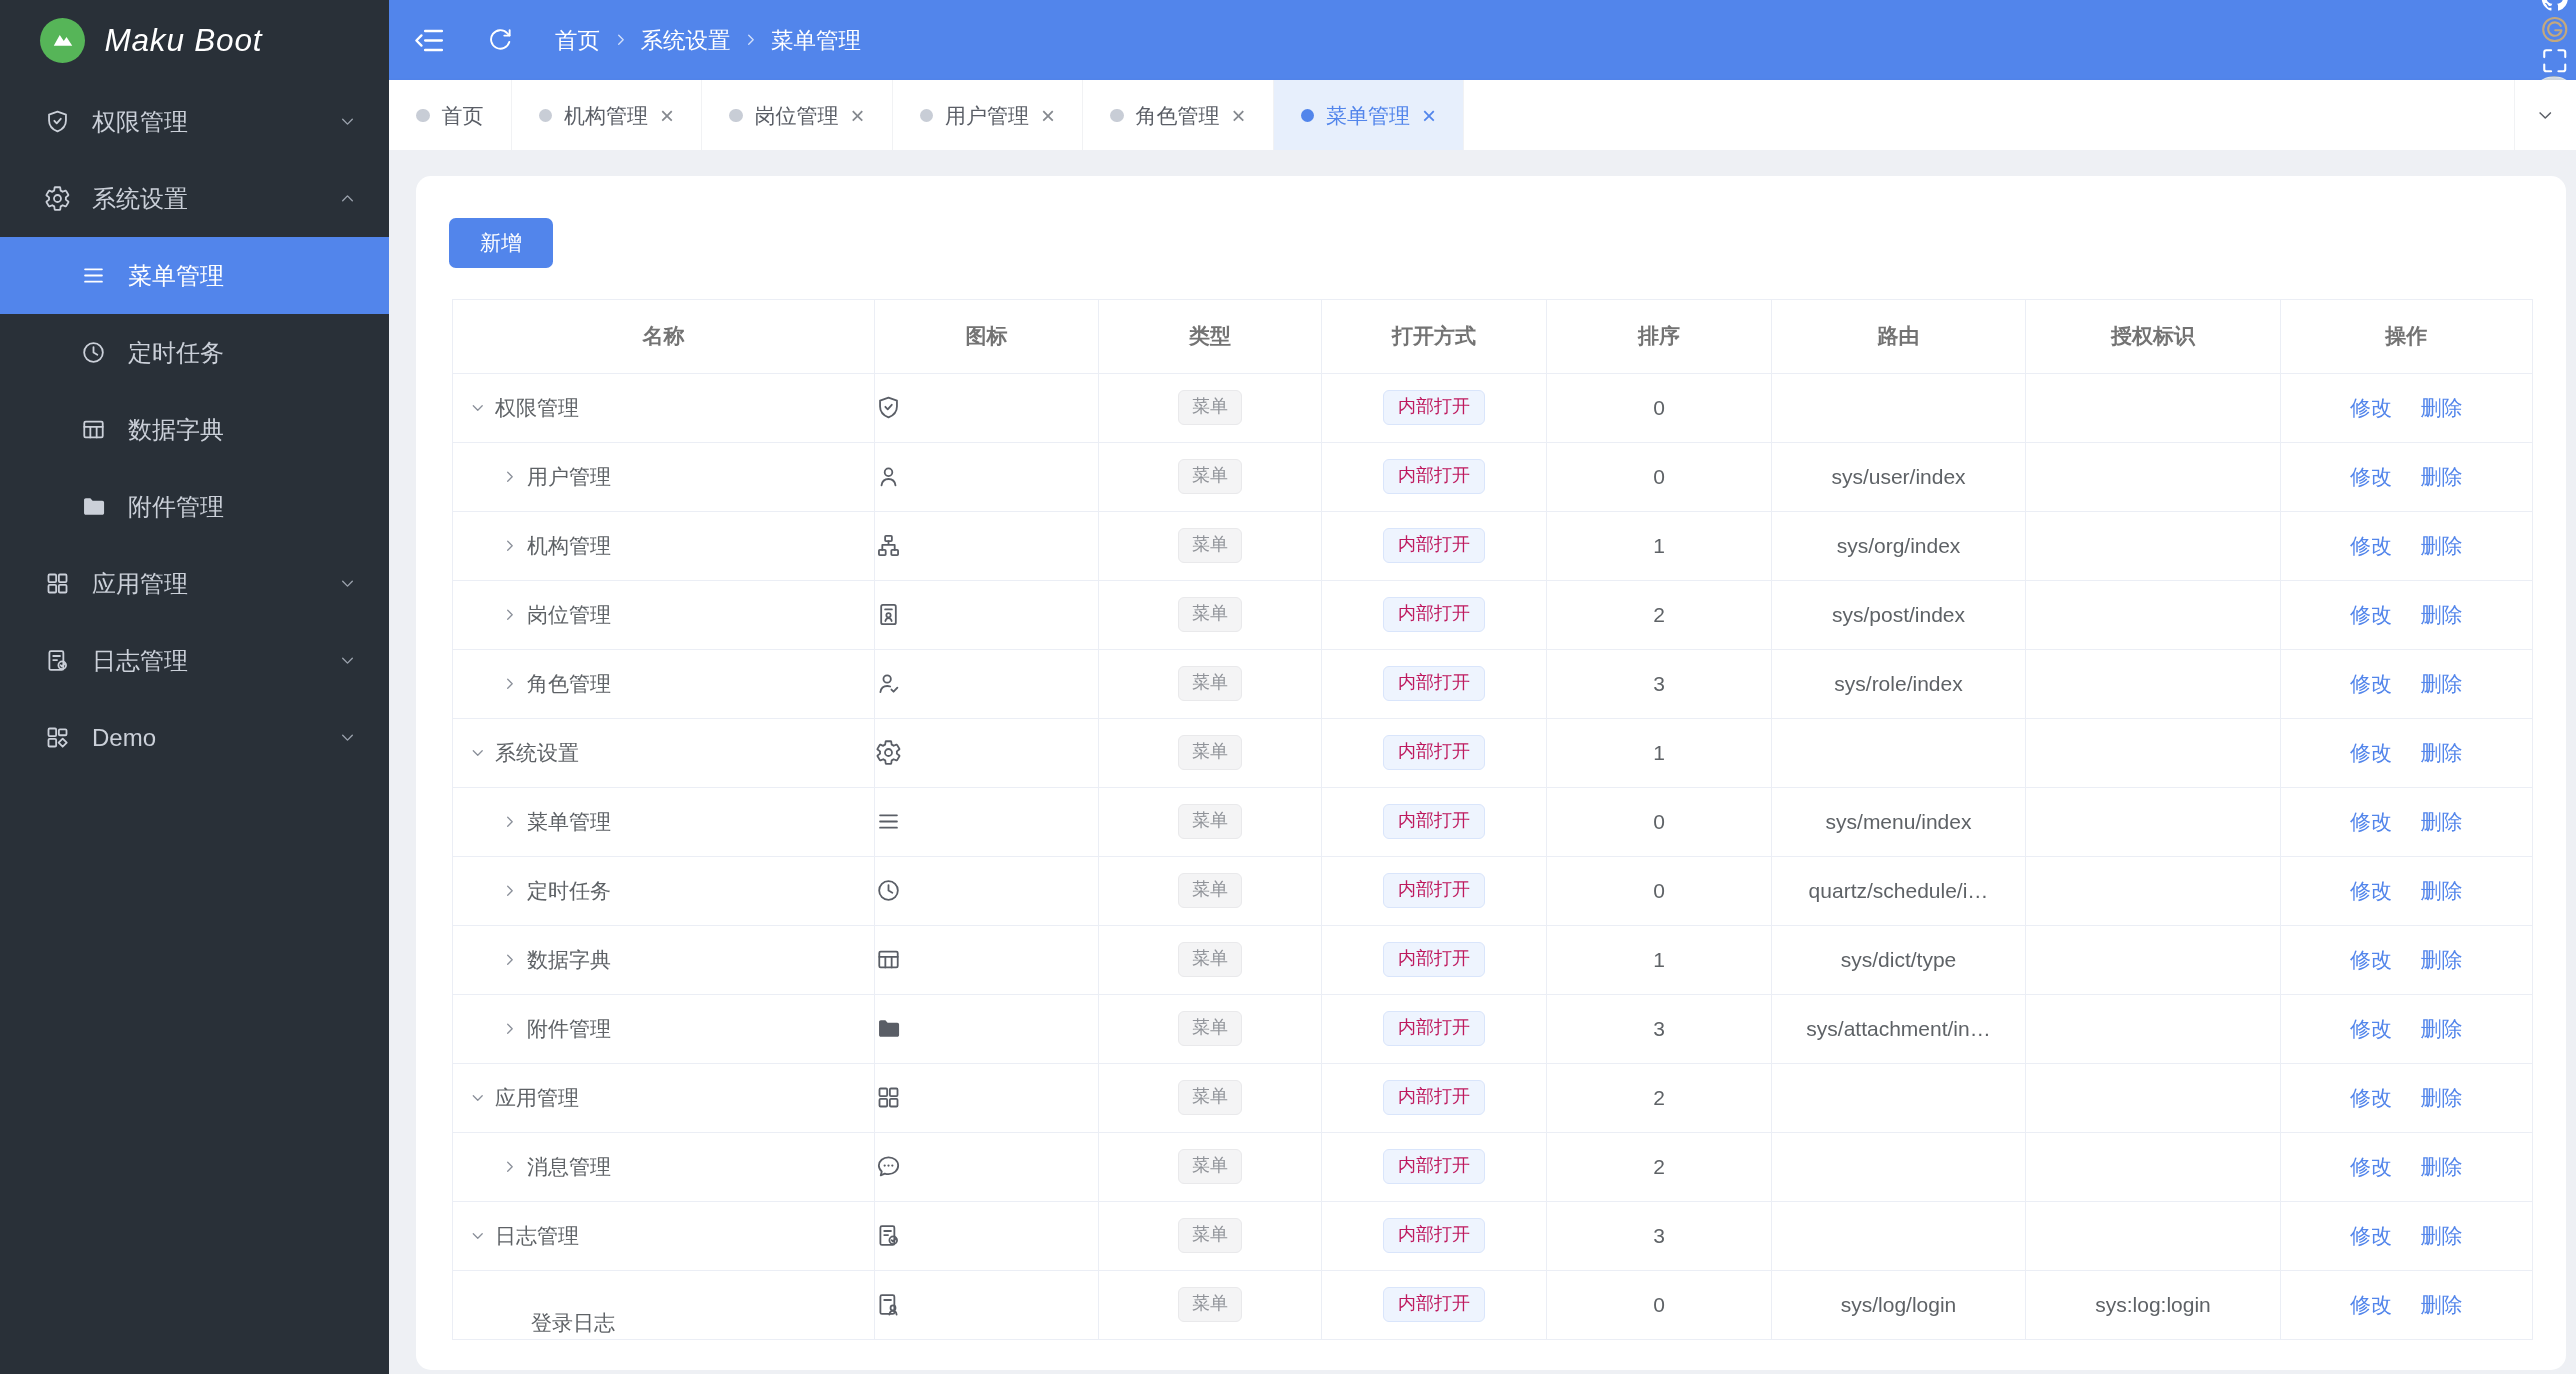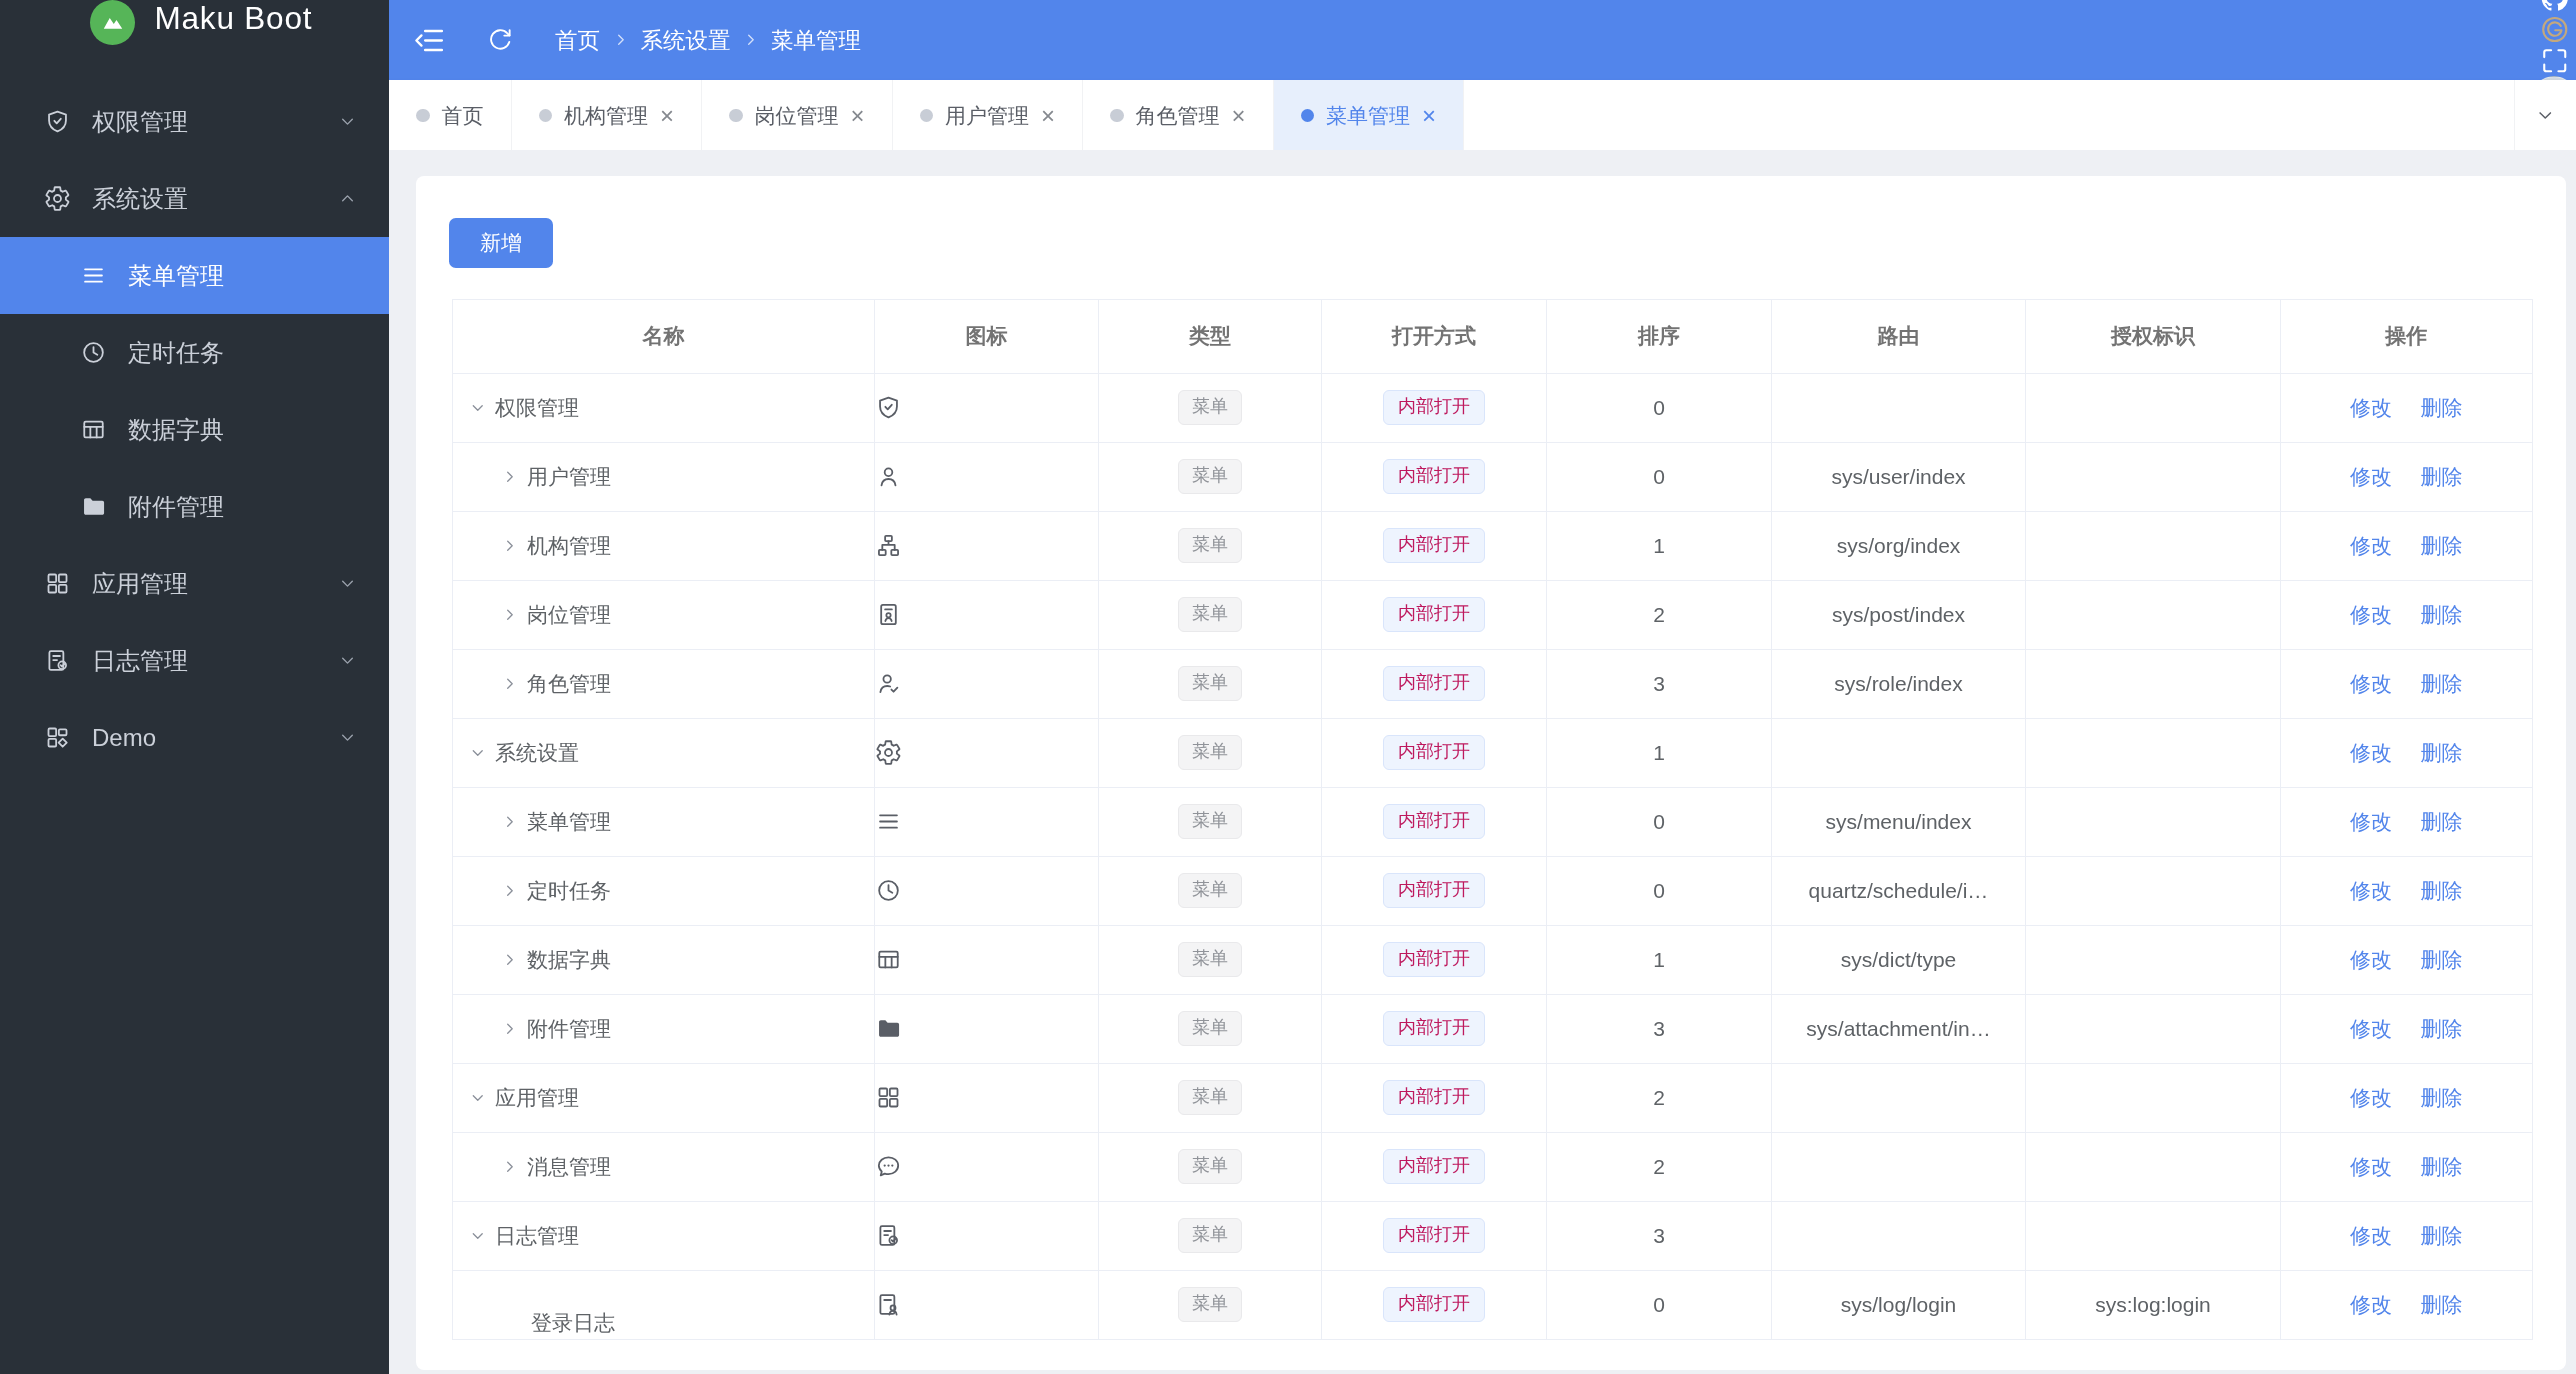--- a/index.html
+++ b/index.html
@@ -6,21 +6,21 @@
   html,body { width: 2576px; height: 1374px; overflow: hidden;
     font-family: "Liberation Sans", "DejaVu Sans", sans-serif;
     background: #EEF0F4; }
 
   svg.ic { display:block; }
   .st { fill:none; stroke:currentColor; stroke-width:1.6; stroke-linecap:round; stroke-linejoin:round; }
   .fl { fill:currentColor; stroke:none; }
 
   
   .sidebar { position:absolute; left:0; top:0; bottom:0; width:389px; background:#293038; z-index:3; }
-  .logo { height:80px; display:flex; padding-left:90px; }
+  .logo { height:80px; display:flex; align-items:center; padding-left:40px;font-style:italic; }
   .logo-circle { width:45px; height:45px; border-radius:50%; background:#56B558;
      display:flex; align-items:center; justify-content:center; color:#fff; }
   .logo-title { color:#fff; font-size:31.5px; font-weight:500; margin-left:19.5px; letter-spacing:0.8px; }
   .menu { margin-top:3px; }
   .mi { height:77px; display:flex; align-items:center; color:#CBD0D9; font-size:24px;
         padding:0 31.5px 0 44px; cursor:pointer; }
   .mi .micon { width:27px; height:27px; margin-right:21px; flex:0 0 auto; }
   .mi .chev { width:21px; height:21px; margin-left:auto; color:#9AA1AC; }
   .mi.sub { padding-left:80px; }
   .mi.active { background:#5285EB; color:#fff; }
@@ -56,21 +56,21 @@
   .tab.active { background:#E7EFFC; color:#5285EB; }
   .tab.active .dot { background:#5285EB; }
   .tab.active .tclose { color:#5285EB; }
   .tab-fill { flex:1; border:none; }
   .tab-more { width:62px; border-left:1.5px solid #F1F2F4; display:flex; align-items:center;
               justify-content:center; color:#5A5E66; cursor:pointer; }
   .tab-more svg { width:22.5px; height:22.5px; }
 
   
   .content { position:absolute; left:389px; right:0; top:150px; bottom:0; background:#EEF0F4; }
-  .card { margin:25.5px 10.5px 4.5px 27px; height:1194px; background:#fff; border-radius:8px; }
+  .card { margin:25.5px 10.5px 4.5px 27px; height:1194px; background:#fff; border-radius:15px; }
   .btn-add { display:inline-block; margin:42px 0 0 33px; width:104px; height:50px; border:none;
      border-radius:6.8px; background:#5285EB; color:#fff; font-size:21px; cursor:pointer;
      font-family:inherit; }
 
   .table-wrap { margin:31px 33px 0 36px; }
   table { width:100%; border-collapse:collapse; table-layout:fixed; }
   th, td { border:1.5px solid #EBEEF5; font-size:21px; color:#5E6266; text-align:center;
            padding:0; overflow:hidden; white-space:nowrap; text-overflow:ellipsis; }
   th { height:74px; font-weight:700; color:#737373; }
   td { height:69px; }

